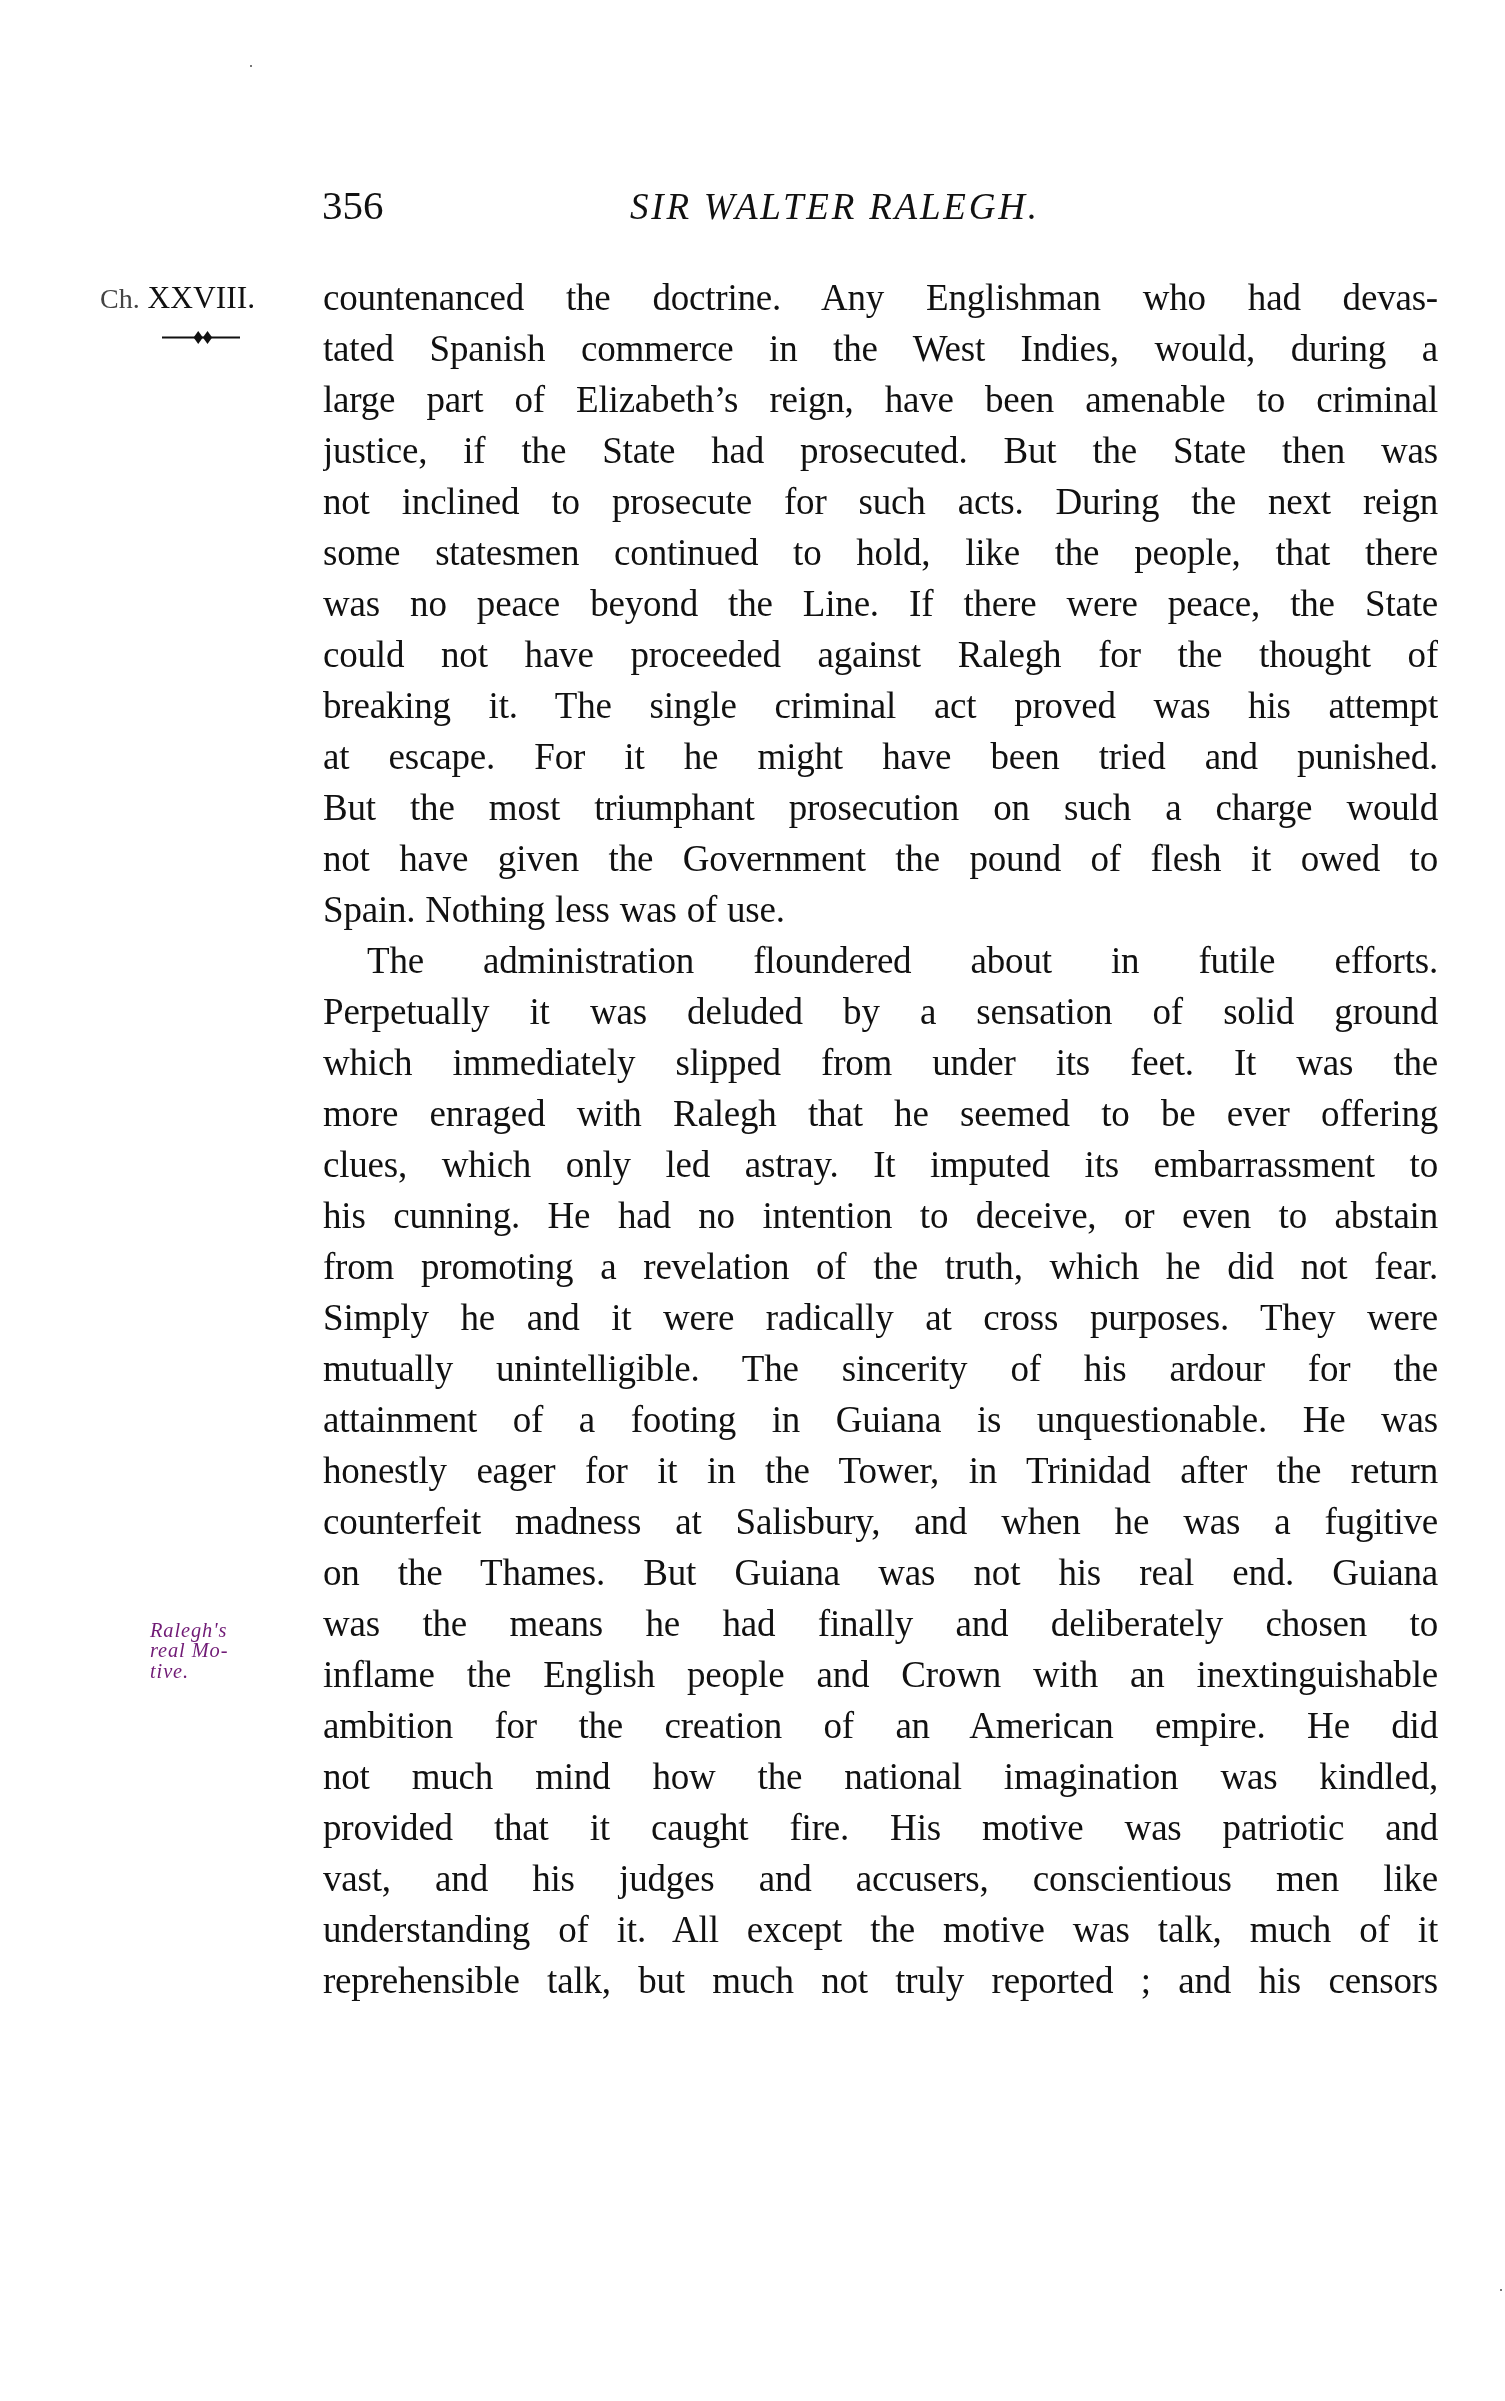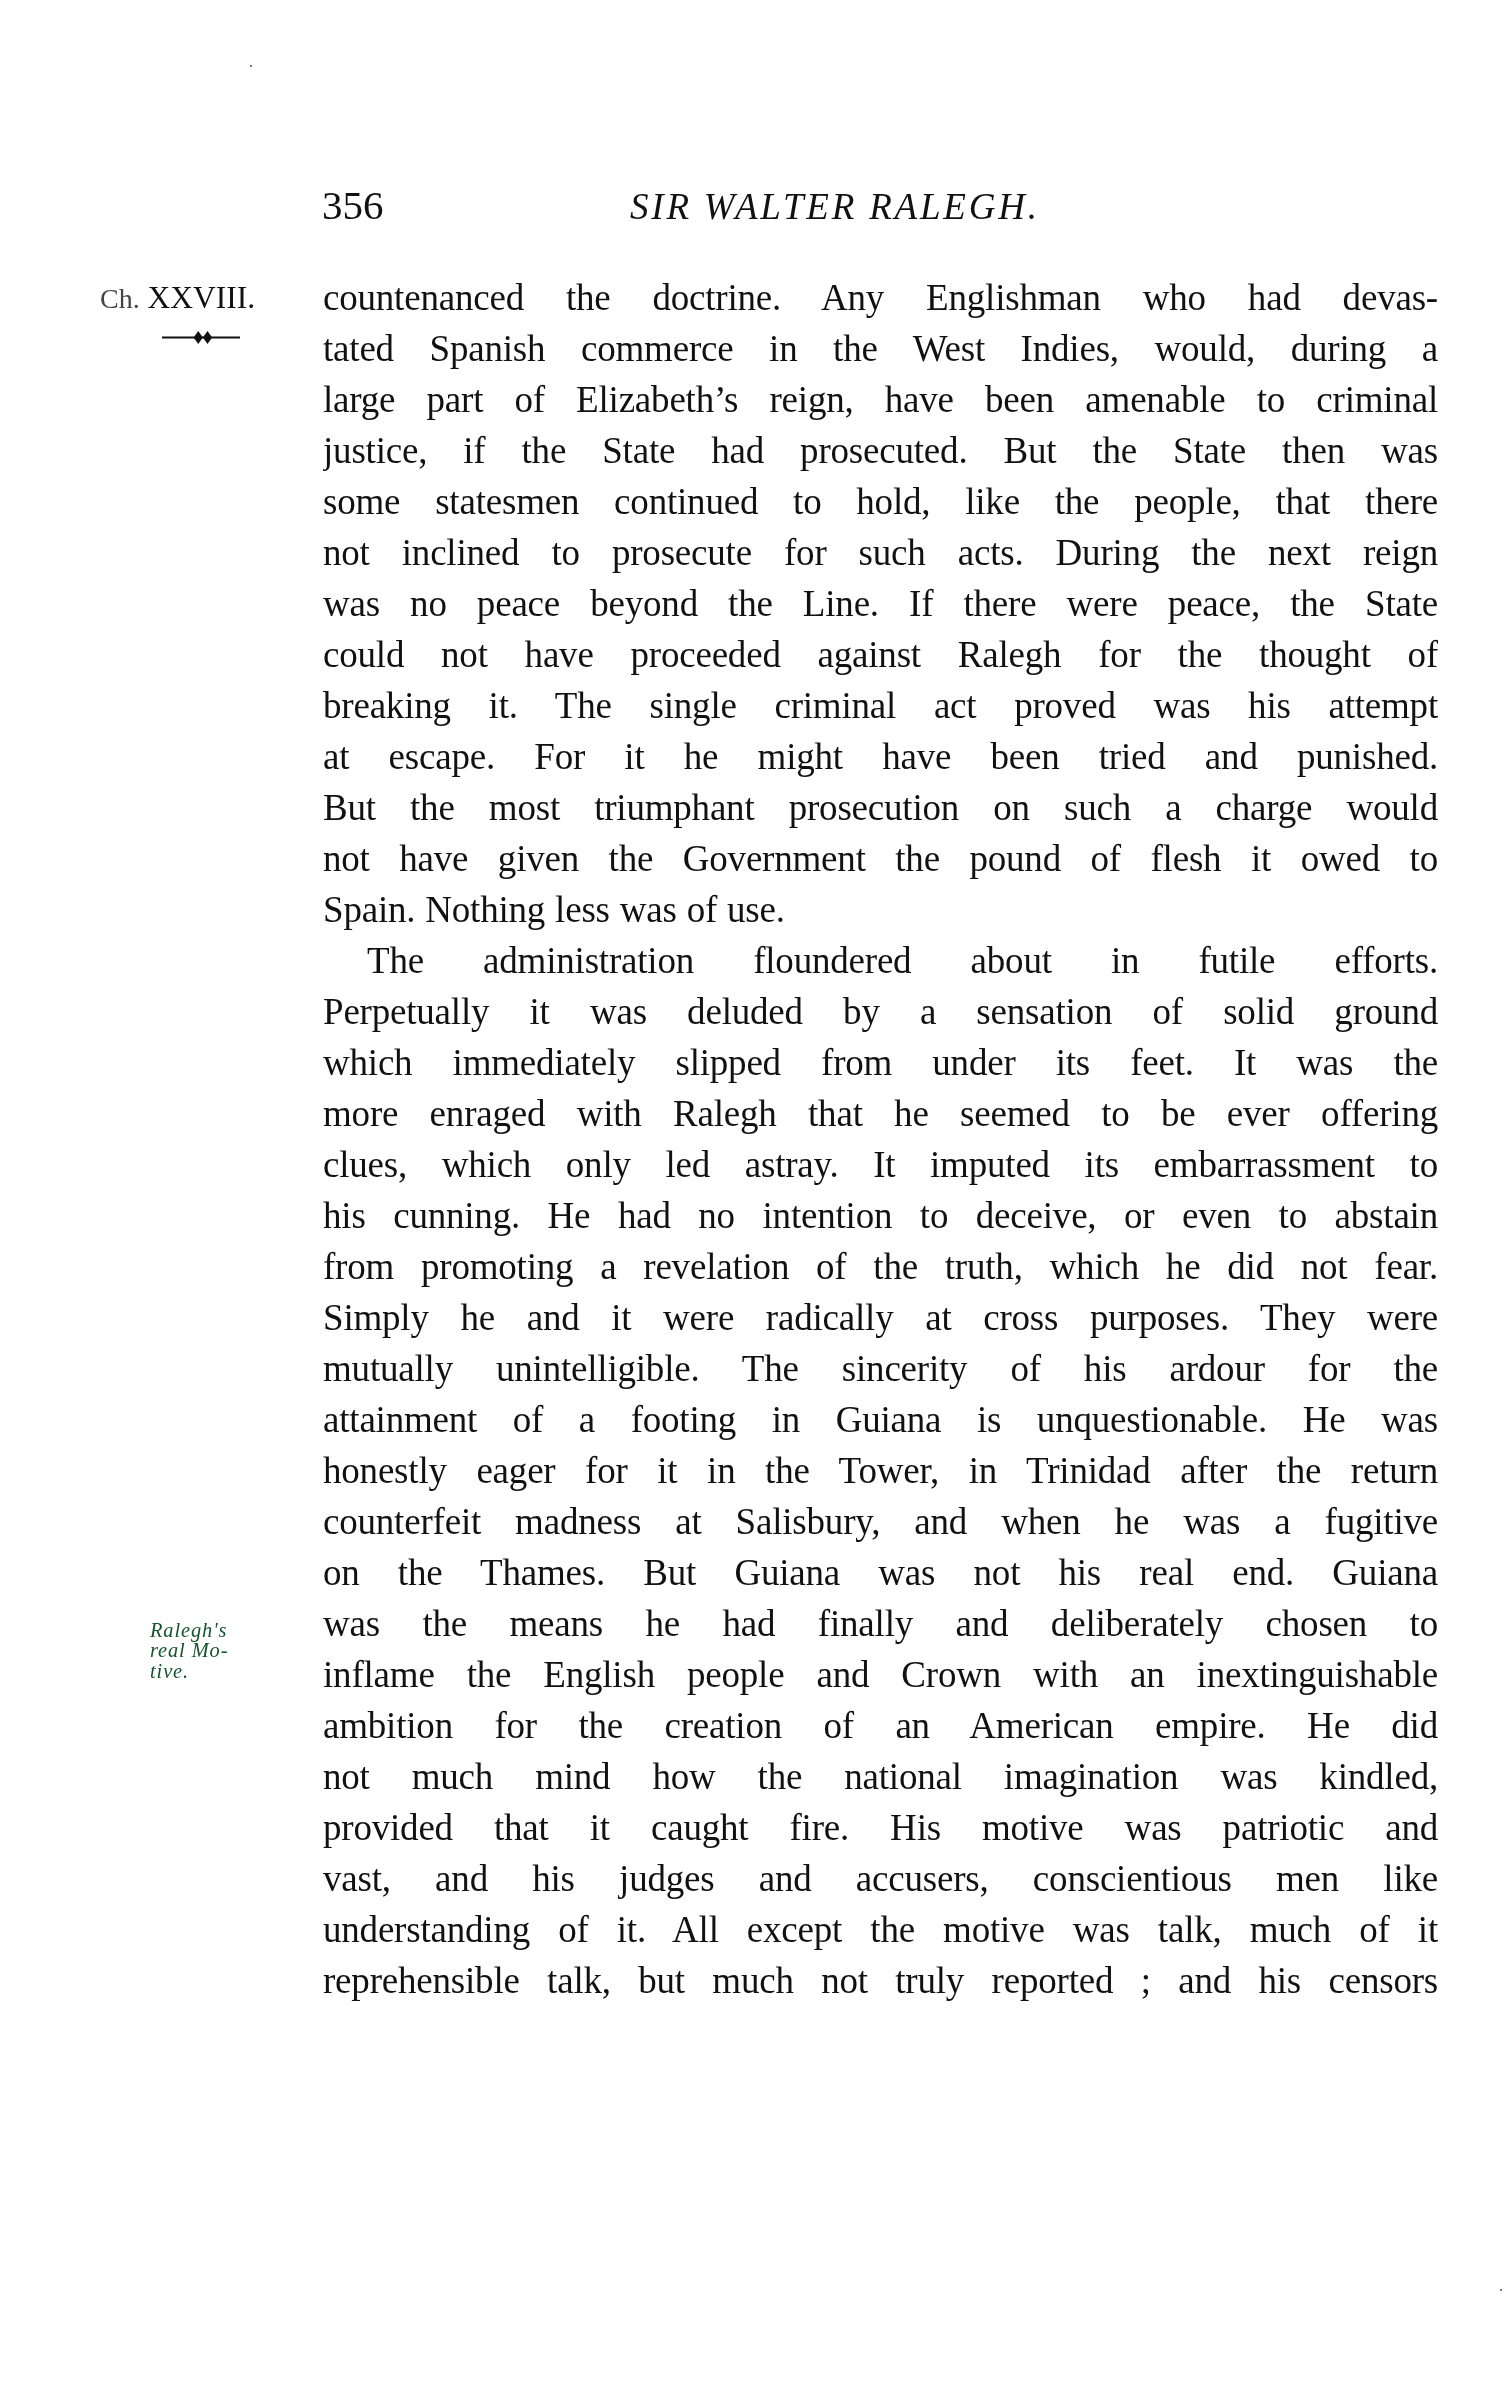--- a/index.html
+++ b/index.html
@@ -8,21 +8,21 @@
   .running-head { position: absolute; top: 182px; left: 0; width: 1505px; height: 46px; }
   .page-number { position: absolute; left: 294px; top: 0; font-size: 41px; line-height: 46px; }
   .running-title { position: absolute; left: 602px; top: 1.9px; font-size: 37px; line-height: 46px; font-style: italic; letter-spacing: 2.8px; white-space: nowrap; }
   .body-text { position: absolute; left: 295px; top: 272px; width: 1115px; font-size: 37px; line-height: 51px; }
   .line { display: block; height: 51px; white-space: nowrap; text-align: justify; text-align-last: justify; letter-spacing: -0.2px; word-spacing: 0.9px; overflow: visible; }
   .line.last { text-align: left; text-align-last: left; }
   .line.indent { padding-left: 44px; }
   .chapter-note { position: absolute; left: 72px; top: 272px; font-size: 31.5px; line-height: 51px; white-space: nowrap; letter-spacing: 0px; }
   .chapter-note .sc { font-size: 28px; color: #444; }
   .ornament { position: absolute; left: 134px; top: 330px; width: 78px; height: 15px; }
-  .side-note { position: absolute; left: 122px; top: 1620px; width: 120px; font-size: 20.4px; line-height: 20.4px; font-style: italic; color: #14532d; }
+  .side-note { position: absolute; left: 122px; top: 1620px; width: 120px; font-size: 20.4px; line-height: 20.4px; font-style: italic; color: #701a75; }
   .side-note span { display: block; white-space: nowrap; letter-spacing: 0.9px; }
   .speck { position: absolute; width: 1.9px; height: 1.9px; background: #777; }
 </style>
 </head>
 <body>
 
 <div class="page">
 
   <div class="running-head">
     <span class="page-number">356</span>
@@ -45,22 +45,22 @@
     <span>real Mo-</span>
     <span>tive.</span>
   </div>
 
   <div class="body-text">
     <div class="paragraph">
       <span class="line" style="white-space: normal; height: 51px; overflow: hidden;">countenanced the doctrine.  Any Englishman who had devas-</span>
       <span class="line" style="white-space: normal; height: 51px; overflow: hidden;">tated Spanish commerce in the West Indies, would, during a</span>
       <span class="line" style="white-space: normal; height: 51px; overflow: hidden;">large part of Elizabeth’s reign, have been amenable to criminal</span>
       <span class="line" style="white-space: normal; height: 51px; overflow: hidden;">justice, if the State had prosecuted.  But the State then was</span>
+      <span class="line" style="white-space: normal; height: 51px; overflow: hidden;">not inclined to prosecute for such acts.  During the next reign</span>
       <span class="line" style="white-space: normal; height: 51px; overflow: hidden;">some statesmen continued to hold, like the people, that there</span>
-      <span class="line" style="white-space: normal; height: 51px; overflow: hidden;">not inclined to prosecute for such acts.  During the next reign</span>
       <span class="line" style="white-space: normal; height: 51px; overflow: hidden;">was no peace beyond the Line.  If there were peace, the State</span>
       <span class="line" style="white-space: normal; height: 51px; overflow: hidden;">could not have proceeded against Ralegh for the thought of</span>
       <span class="line" style="white-space: normal; height: 51px; overflow: hidden;">breaking it.  The single criminal act proved was his attempt</span>
       <span class="line" style="white-space: normal; height: 51px; overflow: hidden;">at escape.  For it he might have been tried and punished.</span>
       <span class="line" style="white-space: normal; height: 51px; overflow: hidden;">But the most triumphant prosecution on such a charge would</span>
       <span class="line" style="white-space: normal; height: 51px; overflow: hidden;">not have given the Government the pound of flesh it owed to</span>
       <span class="line last" style="white-space: normal; height: 51px; overflow: hidden;">Spain.  Nothing less was of use.</span>
     </div>
     <div class="paragraph">
       <span class="line indent" style="white-space: normal; height: 51px; overflow: hidden;">The administration floundered about in futile efforts.</span>

